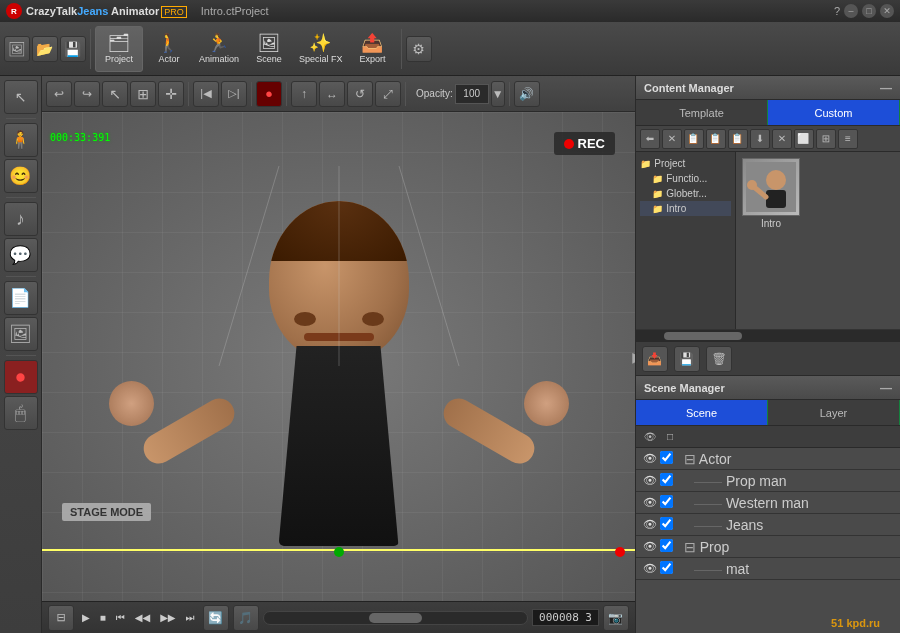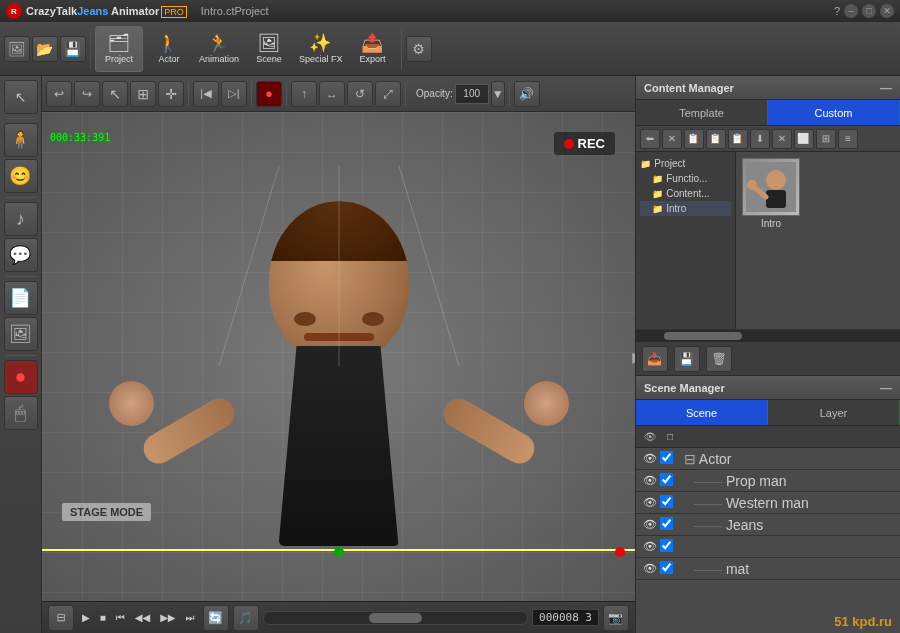--- a/index.html
+++ b/index.html
@@ -216,21 +216,21 @@
     .scene-col-eye { width: 20px; text-align: center; }
     .scene-col-check { width: 20px; text-align: center; }
     .scene-col-name { flex: 1; padding-left: 4px; }
     .scene-rows { flex: 1; overflow-y: auto; }
     .scene-row { display: flex; align-items: center; height: 22px; border-bottom: 1px solid #333; padding: 0 4px; }
     .scene-eye { width: 20px; text-align: center; font-size: 11px; }
     .scene-check { width: 20px; }
     .scene-check input { width: 13px; height: 13px; }
     .scene-name { flex: 1; font-size: 14px; color: #ccc; padding-left: 4px; }
     .indent1 { padding-left: 14px; }
-    .watermark { position: absolute; bottom: 4px; right: 8px; color: #fa0; font-size: 13px; font-weight: bold; opacity: 0.8; }
+    .watermark { position: absolute; bottom: 4px; right: 20px; color: #fa0; font-size: 11px; font-weight: bold; opacity: 0.8; }
   </style>
 </head>
 <body>
 
 <div id="title-bar">
   <div class="logo">
     <div class="logo-icon">R</div>
     <span class="title-text">
       <span class="crazy">CrazyTalk</span><span class="talk">Jeans</span><span class="animator"> Animator</span><span class="pro">PRO</span>
     </span>
@@ -414,21 +414,21 @@
           <div class="tree-item">
             <span class="ti-icon">📁</span>
             <span>Project</span>
           </div>
           <div class="tree-item" style="padding-left:12px;">
             <span class="ti-icon">📁</span>
             <span>Functio...</span>
           </div>
           <div class="tree-item" style="padding-left:12px;">
             <span class="ti-icon">📁</span>
-            <span>Content...</span>
+            <span>Globetr...</span>
           </div>
           <div class="tree-item" style="padding-left:12px; background:rgba(100,150,255,0.15);">
             <span class="ti-icon">📁</span>
             <span>Intro</span>
           </div>
         </div>
         <div class="asset-panel">
           <div class="asset-item">
             <div class="asset-thumb" style="background: linear-gradient(135deg, #8a8a8a, #bbb); display:flex; align-items:center; justify-content:center;">
 
@@ -509,20 +509,23 @@
             <span class="scene-name indent1">
               <span style="color:#666;">——</span> <span>Jeans</span>
             </span>
           </div>
 
           <div class="scene-row">
             <span class="scene-eye">👁</span>
             <span class="scene-check">
               <input type="checkbox" checked="" style="">
             </span>
+            <span class="scene-name">
+              <span style="color:#aaa;">⊟</span> <span>Prop</span>
+            </span>
           </div>
 
           <div class="scene-row">
             <span class="scene-eye">👁</span>
             <span class="scene-check">
               <input type="checkbox" checked="" style="">
             </span>
             <span class="scene-name indent1">
               <span style="color:#666;">——</span> <span>mat</span>
             </span>

